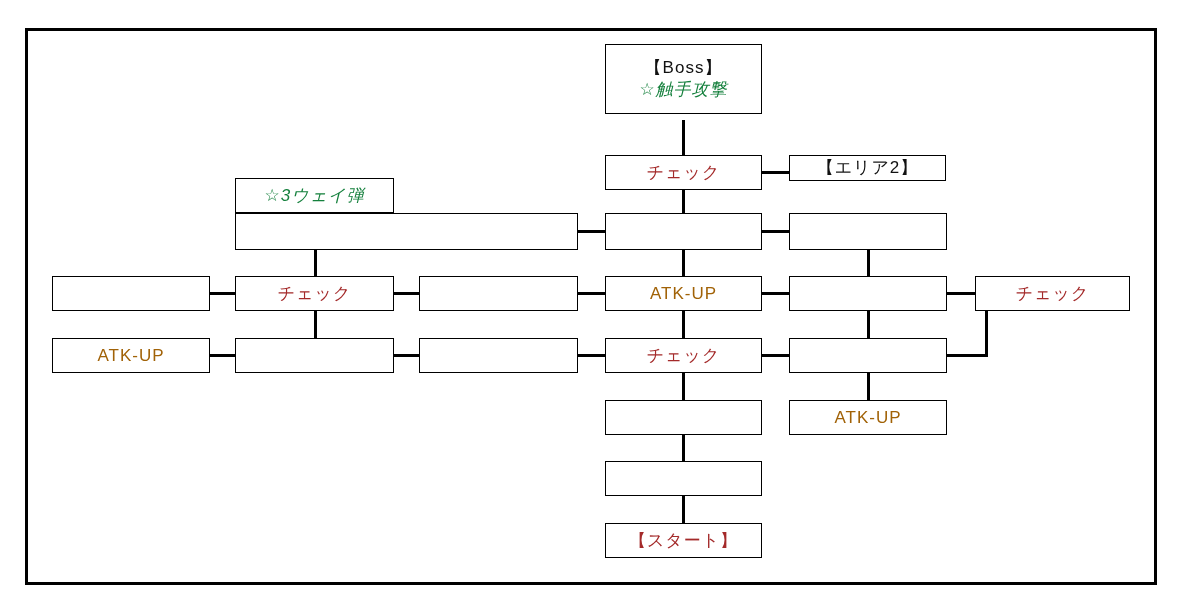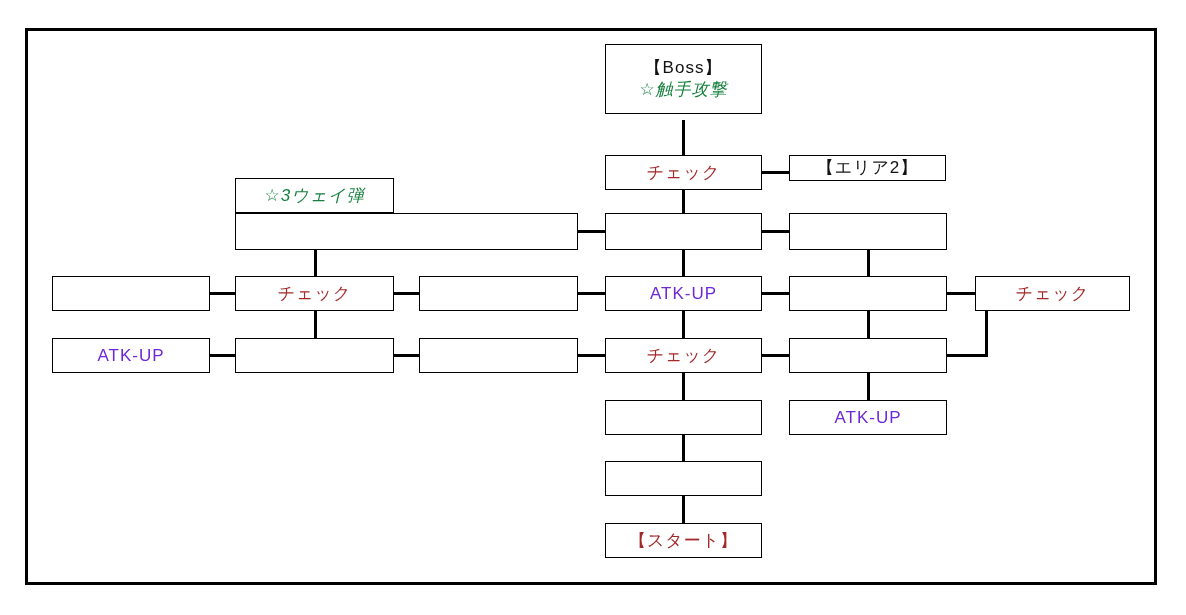--- a/index.html
+++ b/index.html
@@ -57,21 +57,21 @@
     white-space: nowrap;
     letter-spacing: 1px;
   }
   .node .line1, .node .line2 {
     display: block;
     text-align: center;
   }
   .c-black { color: #111111; }
   .c-green { color: #15803d; font-style: italic; }
   .c-red   { color: #a42a2a; }
-  .c-blue  { color: #6d28d9; }
+  .c-blue  { color: #a16207; }
 
   
   .conn {
     position: absolute;
     background: #000000;
   }
   .conn-v { width: 3px; }
   .conn-h { height: 3px; }
   .elbow-v { width: 3px; background: #000000; position: absolute; }
   .elbow-h { height: 3px; background: #000000; position: absolute; }

